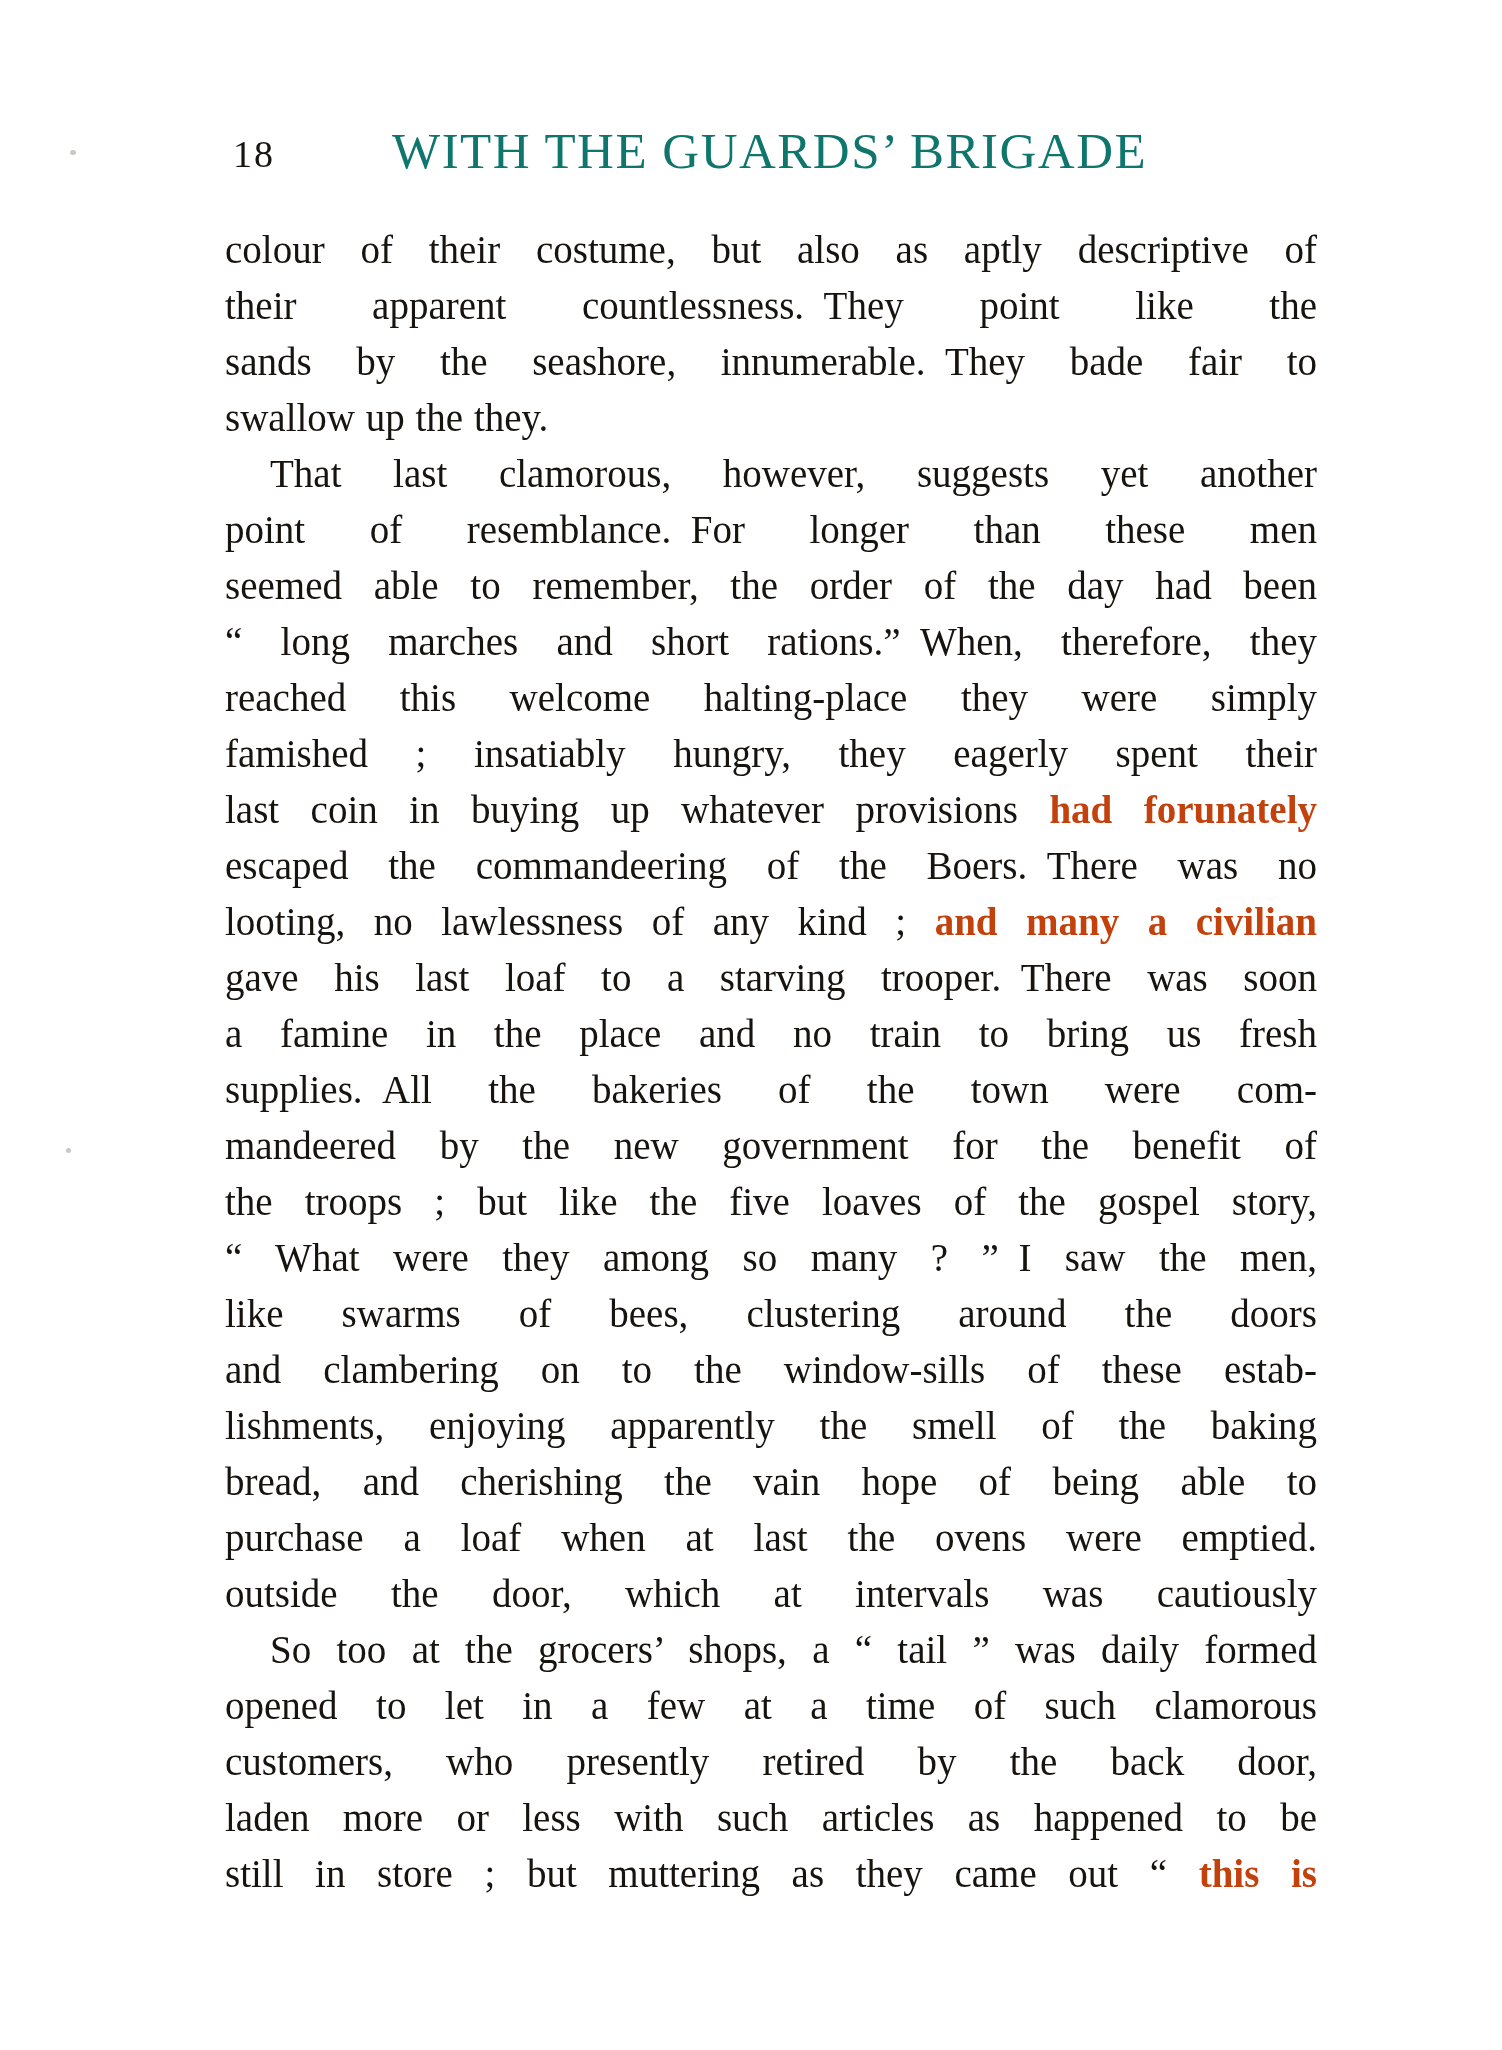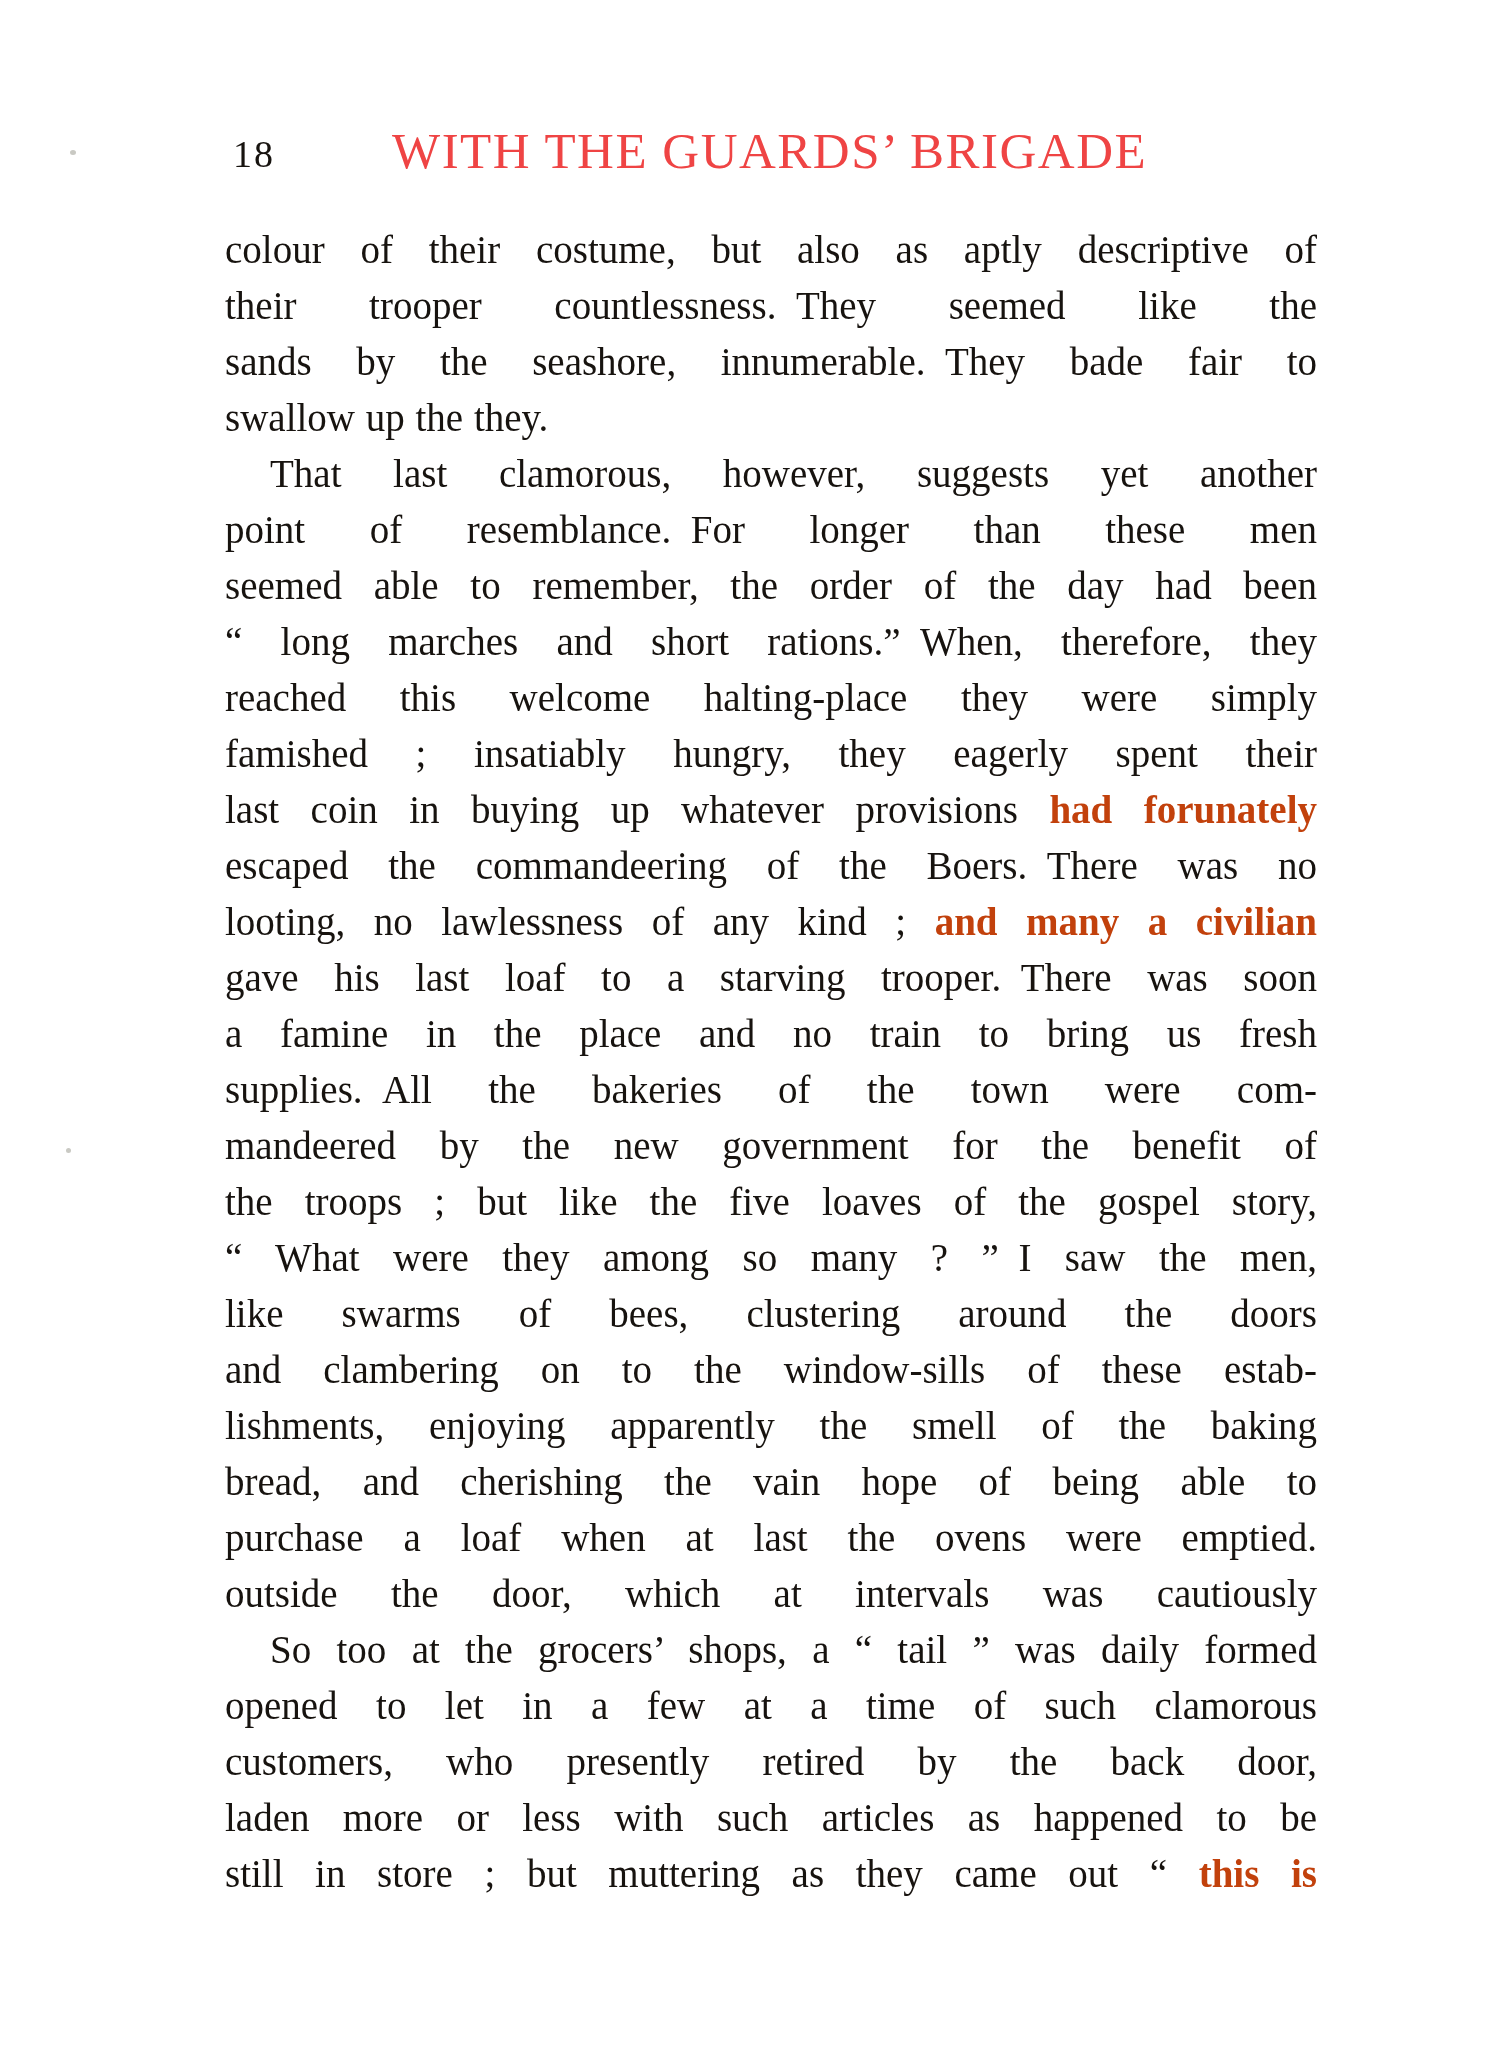--- a/index.html
+++ b/index.html
@@ -26,21 +26,21 @@
     color: #17130f;
   }
   .running-title {
     position: absolute;
     left: 392px;
     top: 127px;
     font-size: 51px;
     line-height: 48px;
     letter-spacing: 1.5px;
     white-space: nowrap;
-    color: #ef4444;
+    color: #0f766e;
   }
   .text-block {
     position: absolute;
     left: 225px;
     top: 222px;
     width: 1092px;
   }
   .line {
     font-size: 39px;
     line-height: 56px;
@@ -74,21 +74,21 @@
 <div class="page">
   <div class="speck speck-1"></div>
   <div class="speck speck-2"></div>
 
   <div class="page-number">18</div>
 
   <div class="running-title">WITH THE GUARDS’ BRIGADE</div>
 
   <div class="text-block">
       <div class="line"><span>colour of their costume, but also as aptly descriptive of</span></div>
-      <div class="line"><span>their trooper countlessness. They seemed like the</span></div>
+      <div class="line"><span>their apparent countlessness. They point like the</span></div>
       <div class="line"><span>sands by the seashore, innumerable. They bade fair to</span></div>
       <div class="line nojust"><span>swallow up the they.</span></div>
       <div class="line indent"><span>That last clamorous, however, suggests yet another</span></div>
       <div class="line"><span>point of resemblance. For longer than these men</span></div>
       <div class="line"><span>seemed able to remember, the order of the day had been</span></div>
       <div class="line"><span>“ long marches and short rations.” When, therefore, they</span></div>
       <div class="line"><span>reached this welcome halting-place they were simply</span></div>
       <div class="line"><span>famished ; insatiably hungry, they eagerly spent their</span></div>
       <div class="line"><span>last coin in buying up whatever provisions </span><span class="bold">had forunately</span></div>
       <div class="line"><span>escaped the commandeering of the Boers. There was no</span></div>

